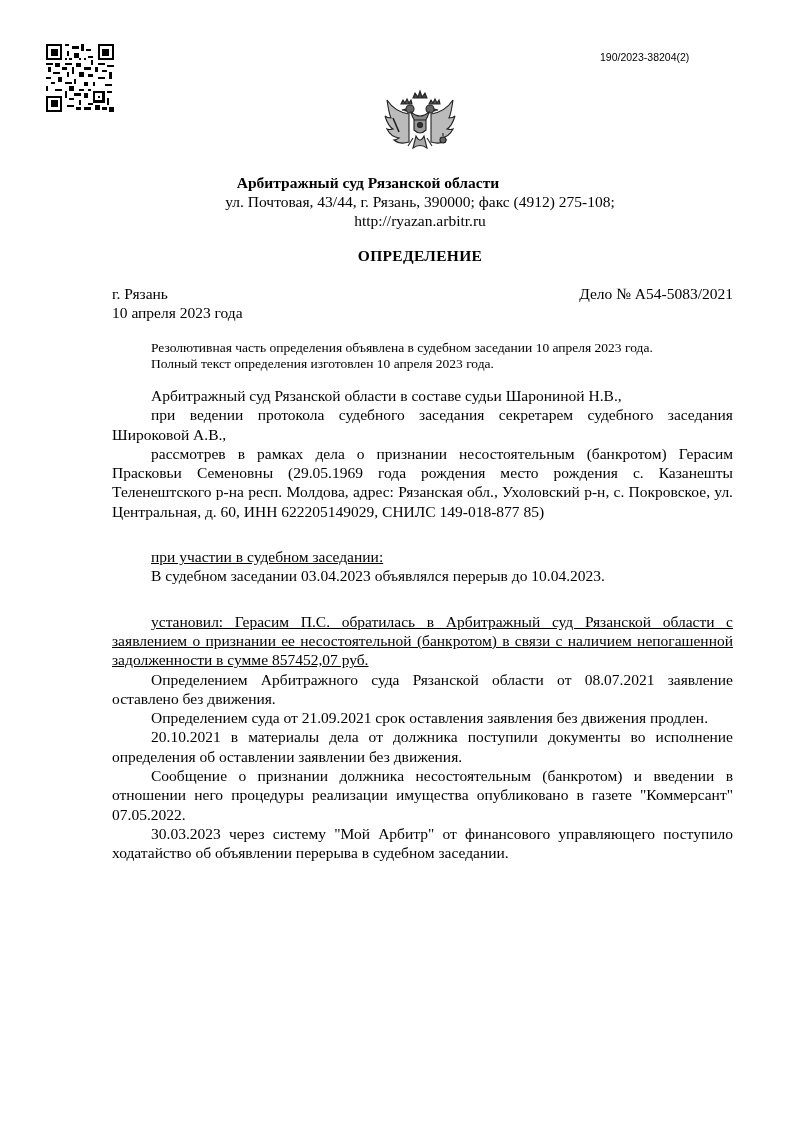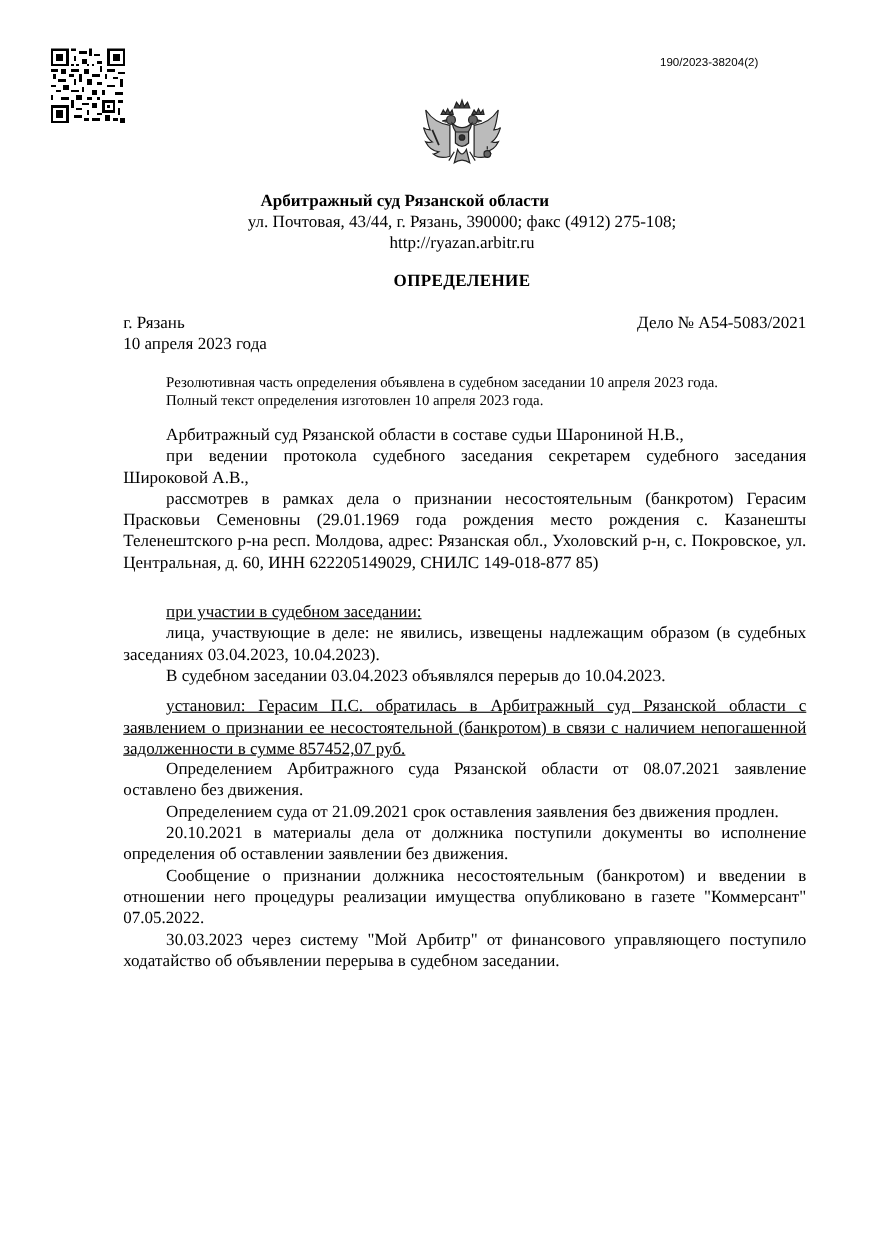--- a/index.html
+++ b/index.html
@@ -145,23 +145,22 @@
 <div class="city">г. Рязань</div>
 <div class="date">10 апреля 2023 года</div>
 <div class="case">Дело № А54-5083/2021</div>
 
 <div class="note" style="top:340px">Резолютивная часть определения объявлена в судебном заседании 10 апреля 2023 года.</div>
 <div class="note" style="top:356px">Полный текст определения изготовлен 10 апреля 2023 года.</div>
 
 <div class="body">
   <p>Арбитражный суд Рязанской области в составе судьи Шарониной Н.В.,</p>
   <p>при ведении протокола судебного заседания секретарем судебного заседания Широковой А.В.,</p>
-  <p>рассмотрев в рамках дела о признании несостоятельным (банкротом) Герасим Прасковьи Семеновны (29.01.1969 года рождения место рождения с. Казанешты Теленештского р-на респ. Молдова, адрес: Рязанская обл., Ухоловский р-н, с. Покровское, ул. Центральная, д. 60, ИНН 622205149029, СНИЛС 149-018-877 85)</p>
+  <p>рассмотрев в рамках дела о признании несостоятельным (банкротом) Герасим Прасковьи Семеновны (29.05.1969 года рождения место рождения с. Казанешты Теленештского р-на респ. Молдова, адрес: Рязанская обл., Ухоловский р-н, с. Покровское, ул. Центральная, д. 60, ИНН 622205149029, СНИЛС 149-018-877 85)</p>
   <p class="gap" style="margin-top:26px">при участии в судебном заседании:</p>
-  <p>лица, участвующие в деле: не явились, извещены надлежащим образом (в судебных заседаниях 03.04.2023, 10.04.2023).</p>
   <p>В судебном заседании 03.04.2023 объявлялся перерыв до 10.04.2023.</p>
-  <p class="gap" style="margin-top:8px">установил: Герасим П.С. обратилась в Арбитражный суд Рязанской области с заявлением о признании ее несостоятельной (банкротом) в связи с наличием непогашенной задолженности в сумме 857452,07  руб.</p>
+  <p class="gap" style="margin-top:26px">установил: Герасим П.С. обратилась в Арбитражный суд Рязанской области с заявлением о признании ее несостоятельной (банкротом) в связи с наличием непогашенной задолженности в сумме 857452,07  руб.</p>
   <p>Определением Арбитражного суда Рязанской области от 08.07.2021 заявление оставлено без движения.</p>
   <p>Определением суда от 21.09.2021 срок оставления заявления без движения продлен.</p>
   <p>20.10.2021 в материалы дела от должника поступили документы во исполнение определения об оставлении заявлении без движения.</p>
   <p>Сообщение о признании должника несостоятельным (банкротом) и введении в отношении него процедуры реализации имущества опубликовано в газете "Коммерсант" 07.05.2022.</p>
   <p>30.03.2023 через систему "Мой Арбитр" от финансового управляющего поступило ходатайство об объявлении перерыва в судебном заседании.</p>
 </div>
 
 </body></html>

